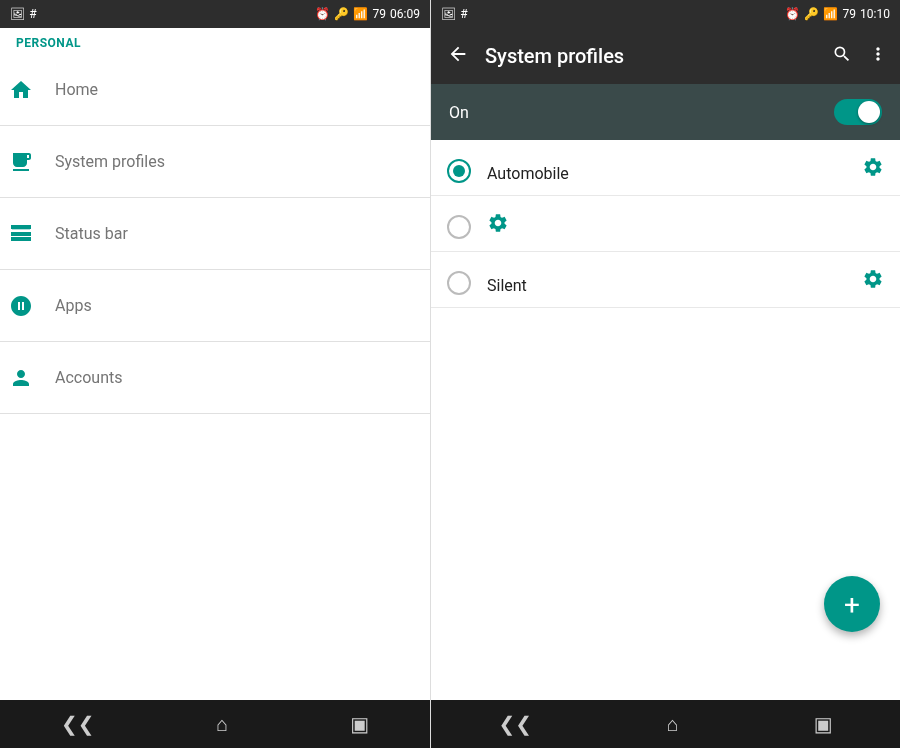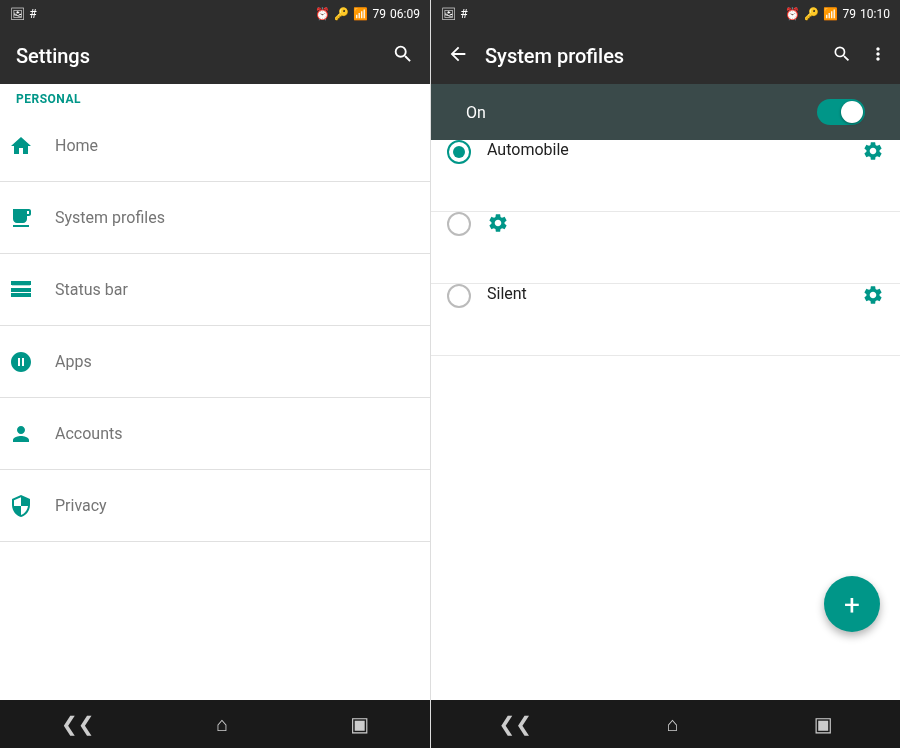--- a/index.html
+++ b/index.html
@@ -164,21 +164,21 @@
       cursor: pointer;
       padding: 4px;
     }
 
     .toggle-row {
       background: #3a4a4a;
       height: 56px;
       display: flex;
       align-items: center;
       justify-content: space-between;
-      padding: 0 35px;
+      padding: 0 18px;
     }
     .toggle-label {
       font-size: 16px;
       color: #fff;
     }
     .toggle-switch {
       width: 48px;
       height: 26px;
       background: #009688;
       border-radius: 13px;
@@ -197,23 +197,23 @@
     }
 
     .profile-content {
       flex: 1;
       background: #fff;
       overflow-y: auto;
     }
 
     .profile-item {
       display: flex;
-      align-items: flex-start;
-      padding: 0 16px;
-      height: 72px;
+      align-items: flex-end;
+      padding: 12px 16px;
+      height: 56px;
       border-bottom: 1px solid #e8e8e8;
     }
     .radio-outer {
       width: 24px;
       height: 24px;
       border-radius: 50%;
       border: 2px solid #bbb;
       display: flex;
       align-items: center;
       justify-content: center;
@@ -292,28 +292,20 @@
     </div>
     <div class="status-bar-right">
       <span>⏰</span>
       <span>🔑</span>
       <span>📶</span>
       <span>79</span>
       <span>06:09</span>
     </div>
   </div>
 
-  <div class="header">
-    <span class="header-title">Settings</span>
-    <span class="header-icon">
-      <svg class="icon-svg" viewBox="0 0 24 24" style="width:22px;height:22px;fill:#fff;">
-        <path d="M15.5 14h-.79l-.28-.27A6.471 6.471 0 0 0 16 9.5 6.5 6.5 0 1 0 9.5 16c1.61 0 3.09-.59 4.23-1.57l.27.28v.79l5 4.99L20.49 19l-4.99-5zm-6 0C7.01 14 5 11.99 5 9.5S7.01 5 9.5 5 14 7.01 14 9.5 11.99 14 9.5 14z"></path>
-      </svg>
-    </span>
-  </div>
 
   <div class="personal-label">Personal</div>
 
   <div class="menu-item">
     <div class="menu-icon">
       <svg class="icon-svg" viewBox="0 0 24 24" style="fill:#009688;">
         <path d="M10 20v-6h4v6h5v-8h3L12 3 2 12h3v8z"></path>
       </svg>
     </div>
     <span class="menu-label">Home</span>
@@ -350,28 +342,20 @@
 
   <div class="menu-item">
     <div class="menu-icon">
       <svg class="icon-svg" viewBox="0 0 24 24" style="fill:#009688;">
         <path d="M12 12c2.21 0 4-1.79 4-4s-1.79-4-4-4-4 1.79-4 4 1.79 4 4 4zm0 2c-2.67 0-8 1.34-8 4v2h16v-2c0-2.66-5.33-4-8-4z"></path>
       </svg>
     </div>
     <span class="menu-label">Accounts</span>
   </div>
 
-  <div class="menu-item">
-    <div class="menu-icon">
-      <svg class="icon-svg" viewBox="0 0 24 24" style="fill:#009688;">
-        <path d="M12 1L3 5v6c0 5.55 3.84 10.74 9 12 5.16-1.26 9-6.45 9-12V5l-9-4zm0 10.99h7c-.53 4.12-3.28 7.79-7 8.94V12H5V6.3l7-3.11v8.8z"></path>
-      </svg>
-    </div>
-    <span class="menu-label">Privacy</span>
-  </div>
 
   <div class="nav-bar">
     <span class="nav-icon">❮❮</span>
     <span class="nav-icon">⌂</span>
     <span class="nav-icon">▣</span>
   </div>
 </div>
 
 <div class="right-panel">
 

